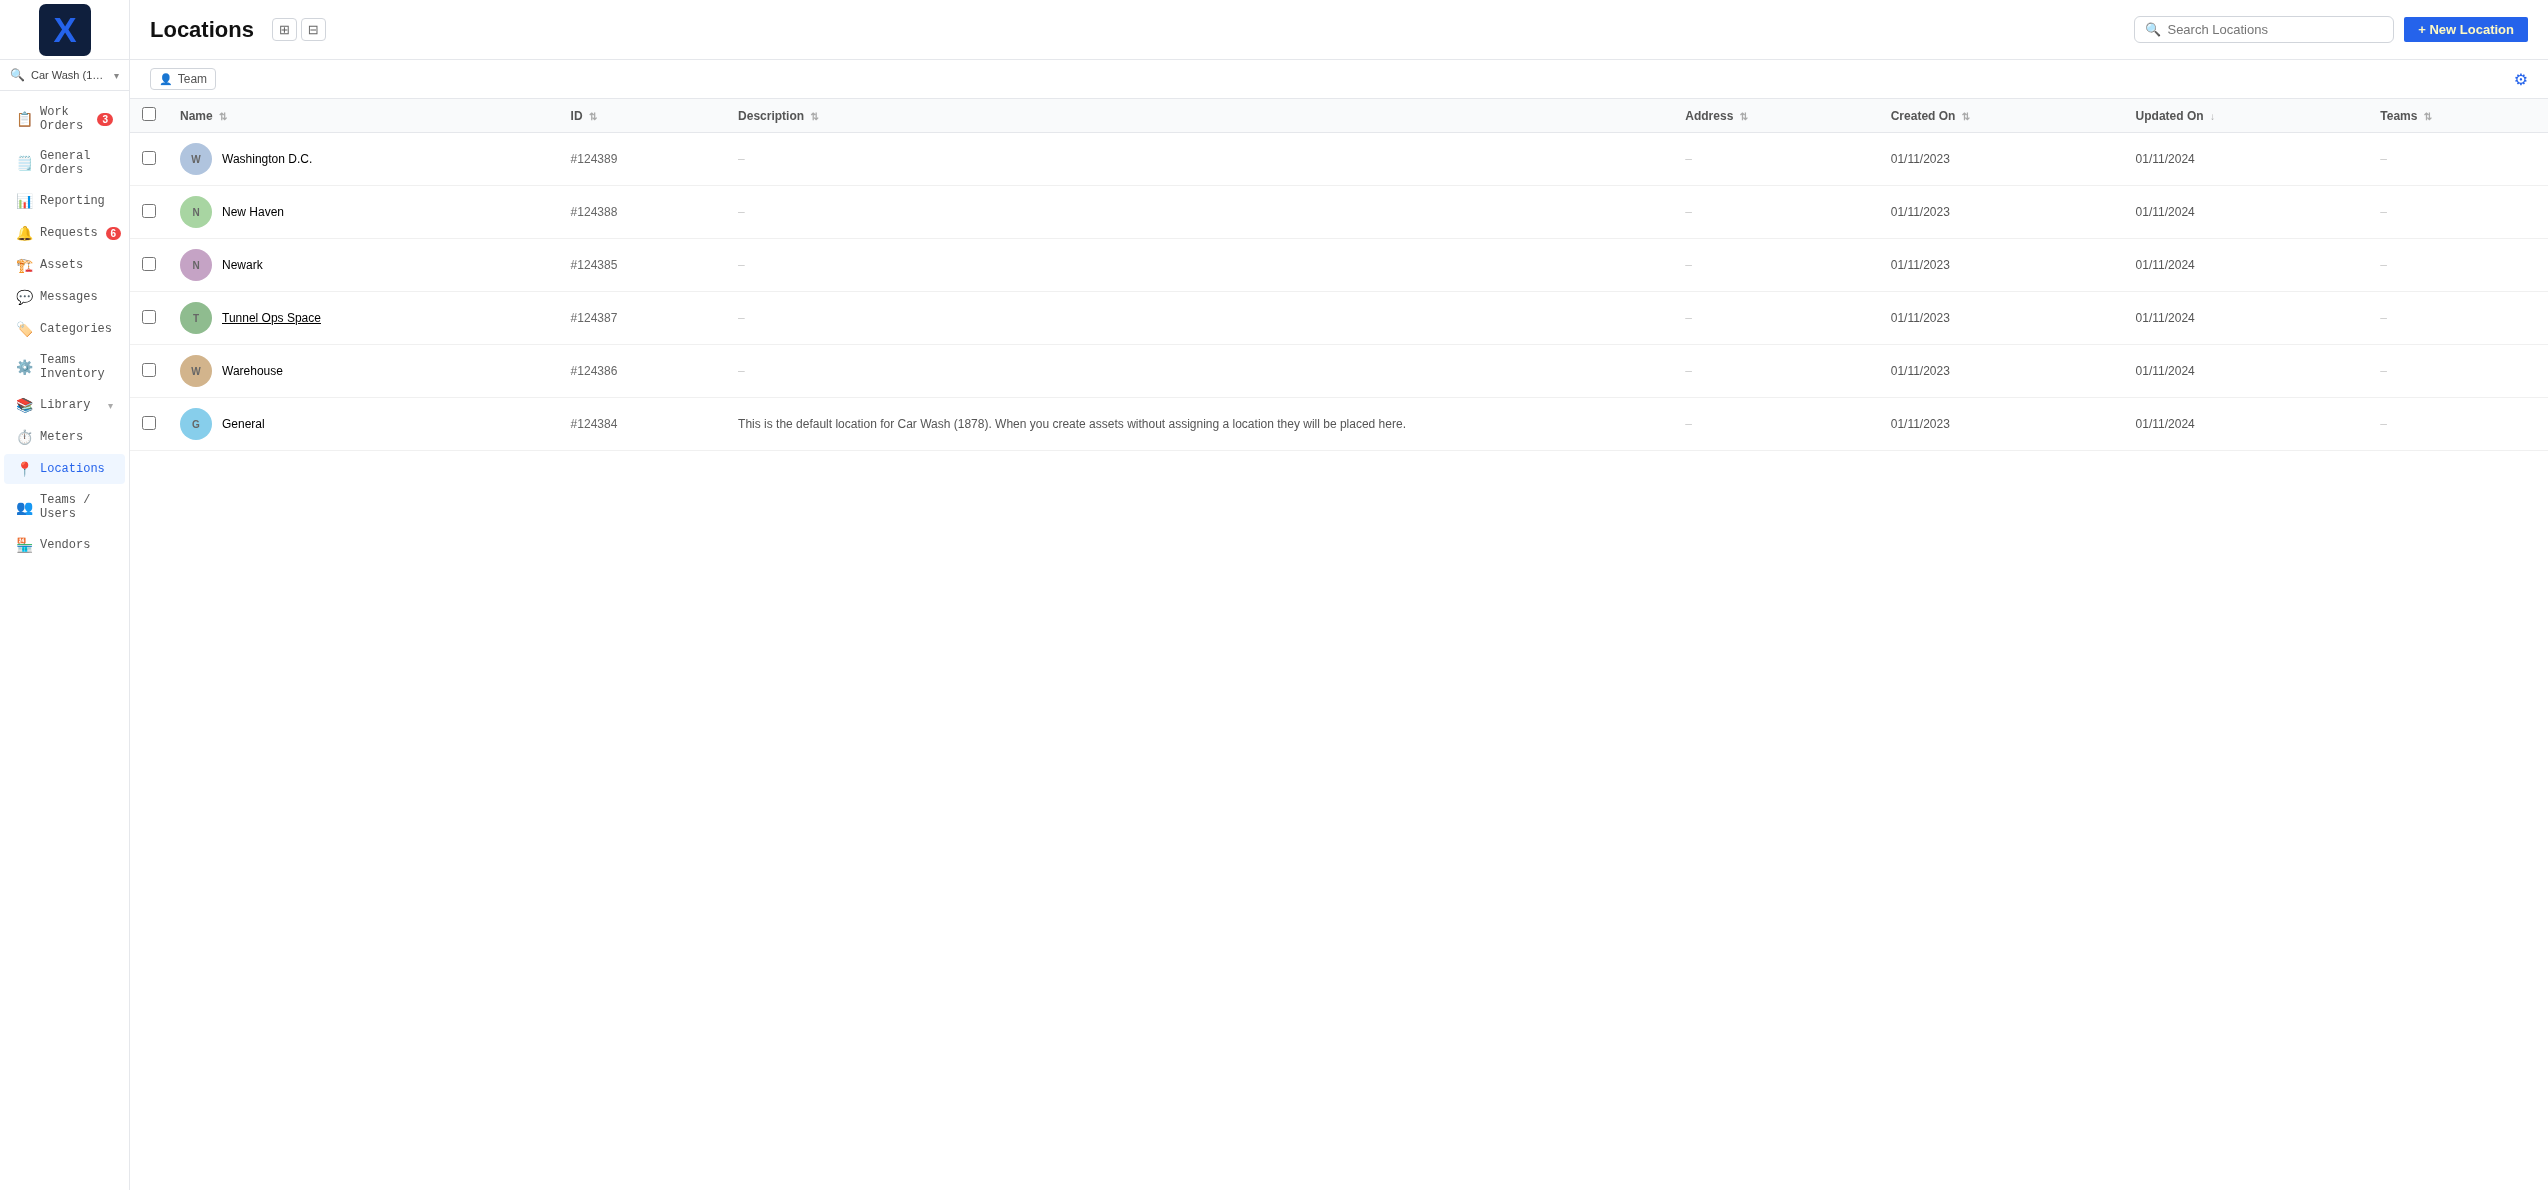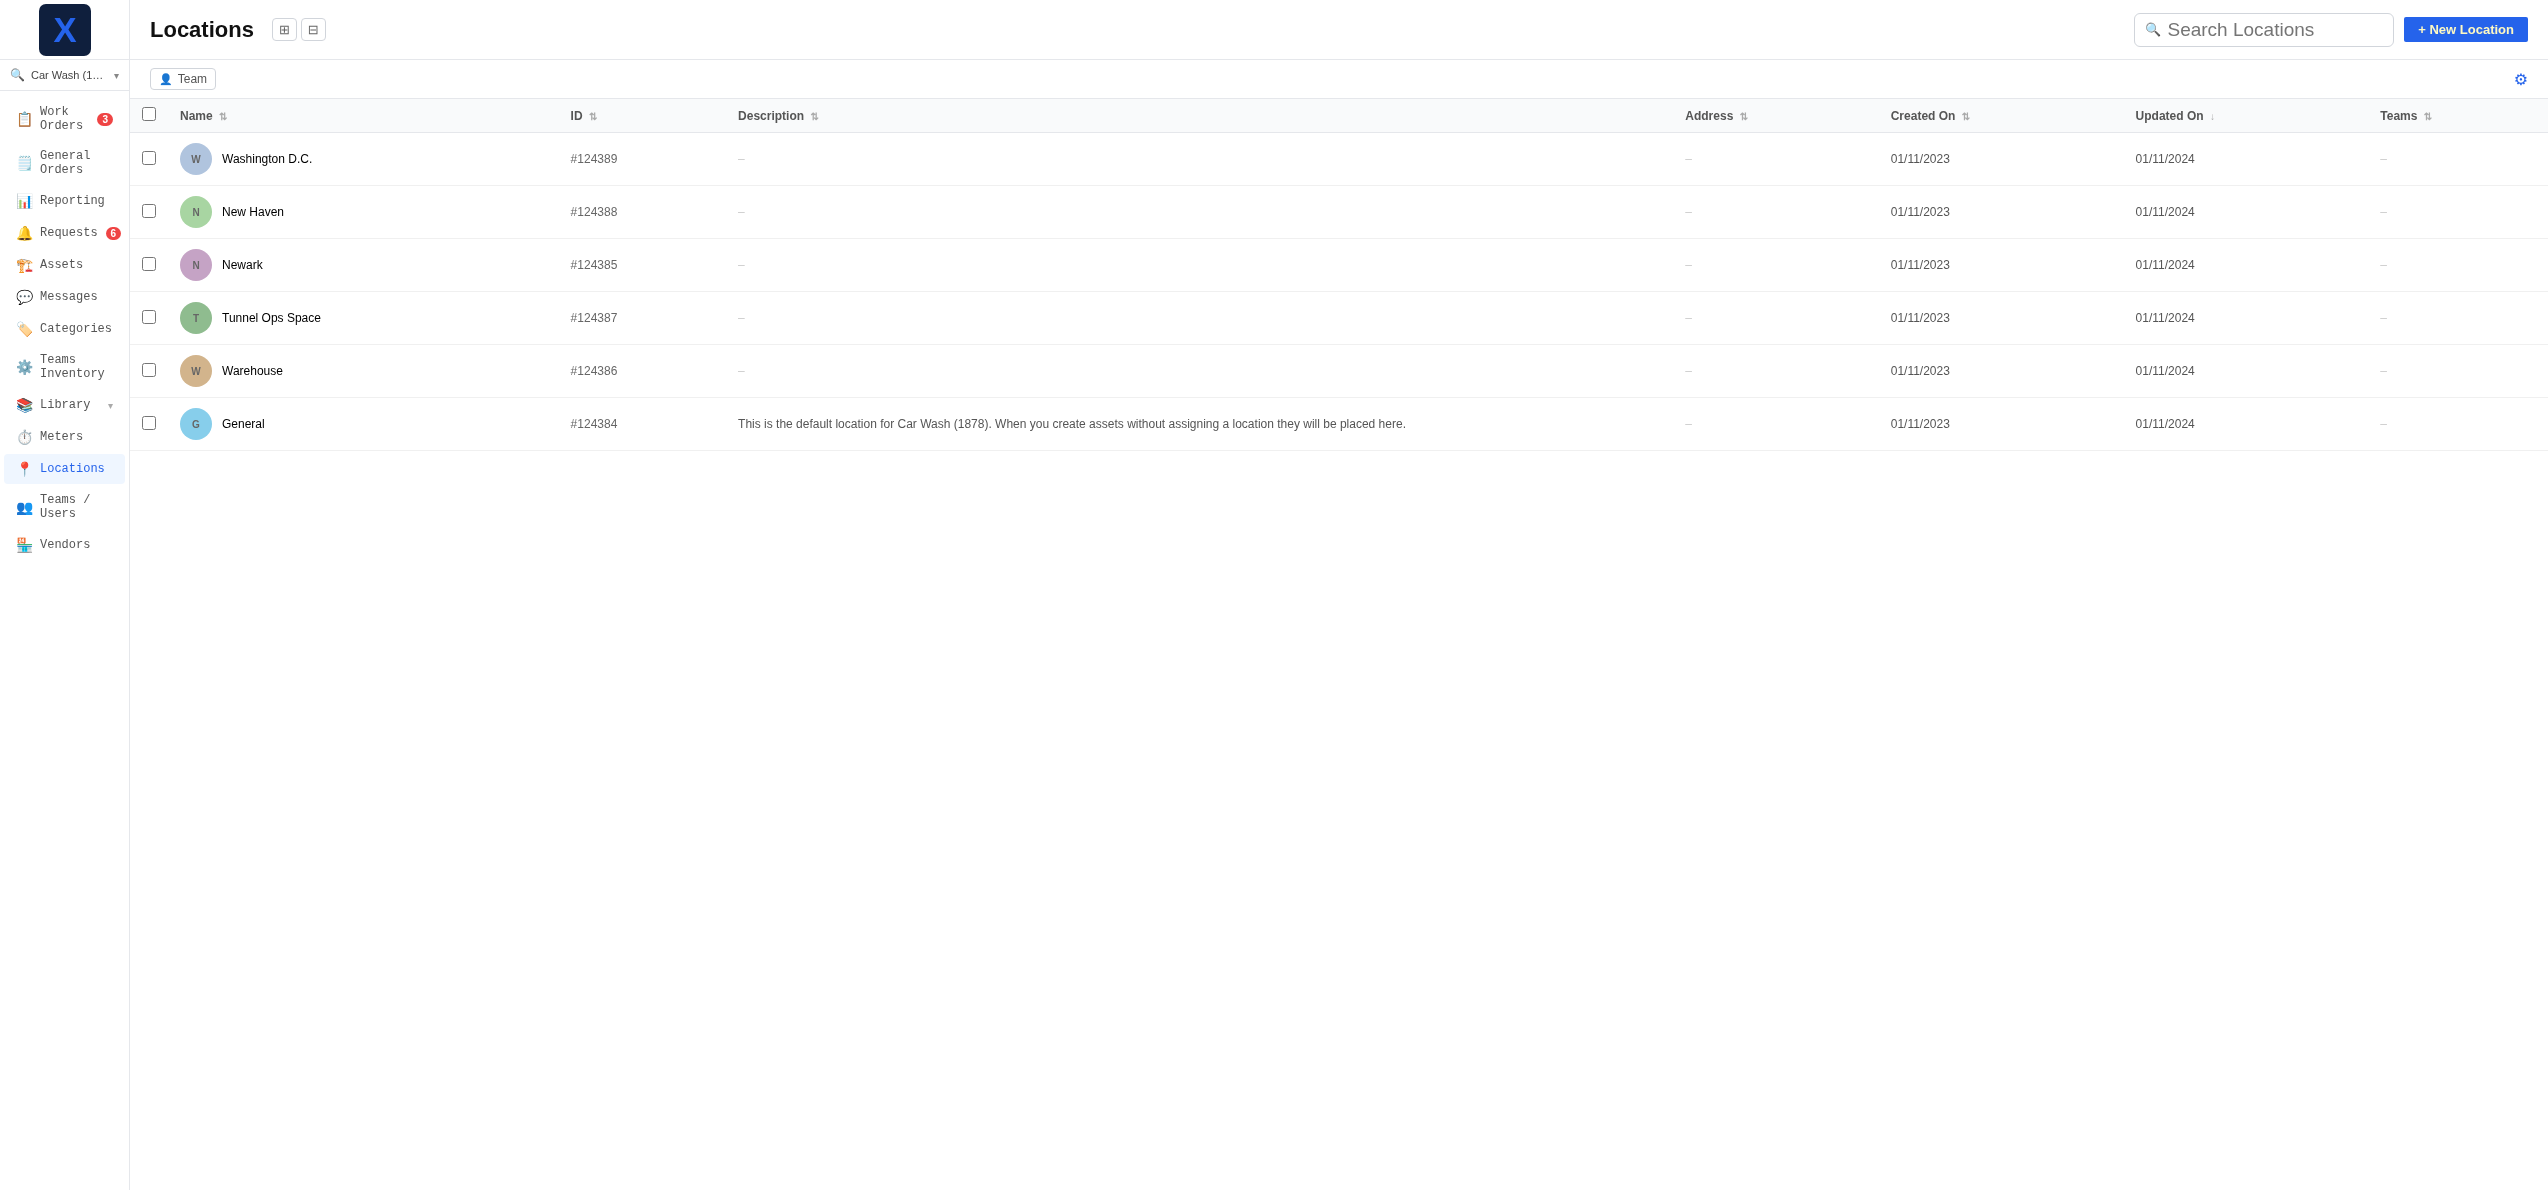--- a/index.html
+++ b/index.html
@@ -73,21 +73,21 @@
       background: #fff;
     }
     .header-right { display: flex; align-items: center; gap: 10px; }
     .search-box {
       display: flex; align-items: center;
       border: 1px solid #d1d5db; border-radius: 6px;
       padding: 5px 10px; gap: 6px;
       background: #fff; width: 260px;
     }
     .search-box input {
-      border: none; outline: none; font-size: 19px; color: #000000; width: 100%;
+      border: none; outline: none; font-size: 13px; color: #000000; width: 100%;
     }
     .search-icon-sm { color: #aaa; font-size: 13px; }
     .btn-new-location {
       background: #2563eb; color: #fef9c3;
       border: none; border-radius: 2px;
       padding: 5px 14px; font-size: 13px; font-weight: 600;
       cursor: pointer; white-space: nowrap;
     }
 
     
@@ -326,21 +326,21 @@
     </tr>
           <tr>
       <td>
         <input type="checkbox" class="checkbox" style="">
       </td>
       <td>
         <div class="td-name">
           <div class="loc-avatar" style="background:#8fbc8f;">
             <span style="font-weight:600;">T</span>
           </div>
-          <span class="loc-name" style="cursor:pointer;">Tunnel Ops Space</span>
+          <span class="loc-name" style="cursor:pointer;text-decoration:underline;">Tunnel Ops Space</span>
         </div>
       </td>
       <td class="td-id">#124387</td>
       <td class="td-desc"><span class="td-dash">–</span></td>
       <td><span class="td-dash">–</span></td>
       <td class="td-date">01/11/2023</td>
       <td class="td-date">01/11/2024</td>
       <td><span class="td-dash">–</span></td>
     </tr>
           <tr>

